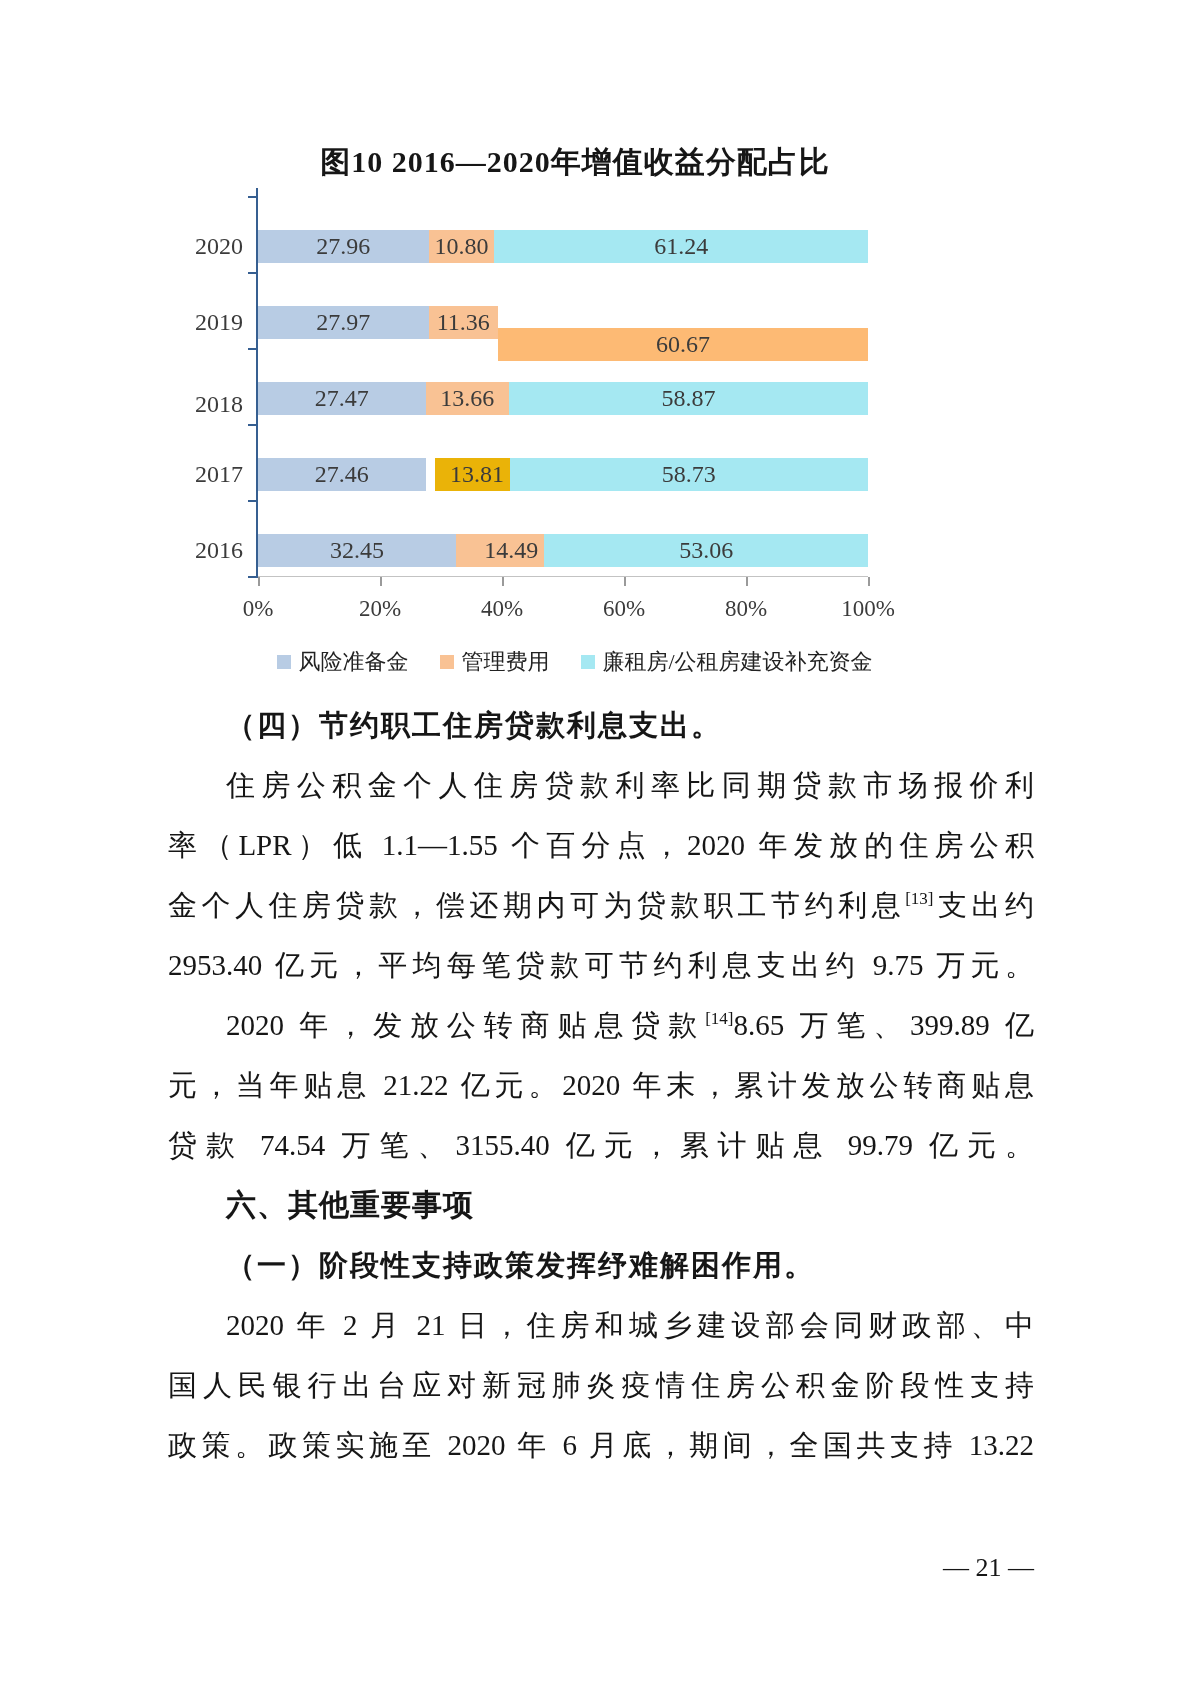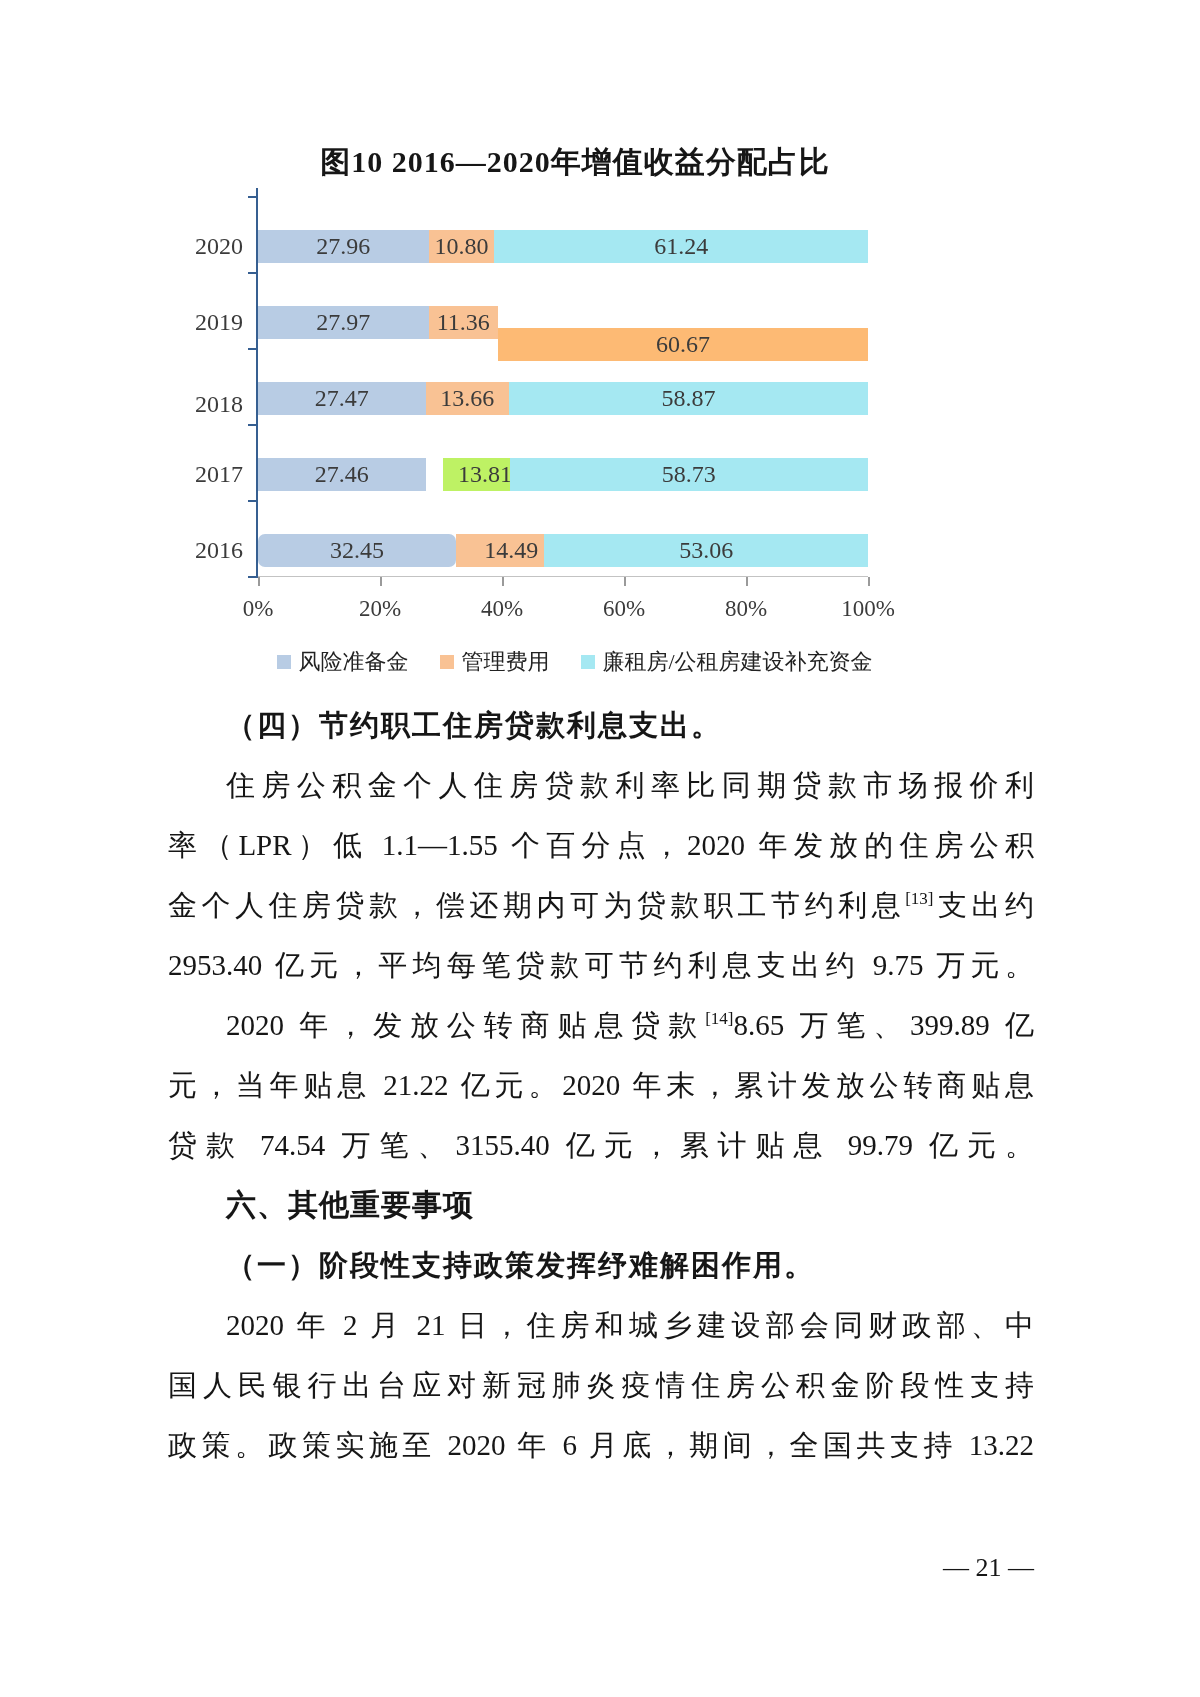--- a/index.html
+++ b/index.html
@@ -84,30 +84,30 @@
         </div>
         <div class="seg" style="left: 250.893px; width: 359.107px; background: rgb(165, 232, 242);">
           <span class="seg-val">58.87</span>
         </div>
       </div>
       <div class="cat-label" style="top: 262px;">2017</div>
       <div class="bar" style="top: 262px; width: 610px;">
         <div class="seg" style="left: 0px; width: 167.506px; background: rgb(184, 204, 228);">
           <span class="seg-val">27.46</span>
         </div>
-        <div class="seg" style="left: 185px; width: 84.241px; background: #bef264;">
+        <div class="seg" style="left: 177px; width: 84.241px; background: #eab308;">
           <span class="seg-val">13.81</span>
         </div>
         <div class="seg" style="left: 251.747px; width: 358.253px; background: rgb(165, 232, 242);">
           <span class="seg-val">58.73</span>
         </div>
       </div>
       <div class="cat-label" style="top: 338px;">2016</div>
       <div class="bar" style="top: 338px; width: 610px;">
-        <div class="seg" style="left: 0px; width: 197.945px; background: rgb(184, 204, 228); border-radius: 7px;">
+        <div class="seg" style="left: 0px; width: 197.945px; background: rgb(184, 204, 228);">
           <span class="seg-val">32.45</span>
         </div>
         <div class="seg" style="left: 197.945px; width: 88.389px; background: rgb(249, 194, 148); padding-left: 22px;">
           <span class="seg-val">14.49</span>
         </div>
         <div class="seg" style="left: 286.334px; width: 323.666px; background: rgb(165, 232, 242);">
           <span class="seg-val">53.06</span>
         </div>
       </div>
     </div>

